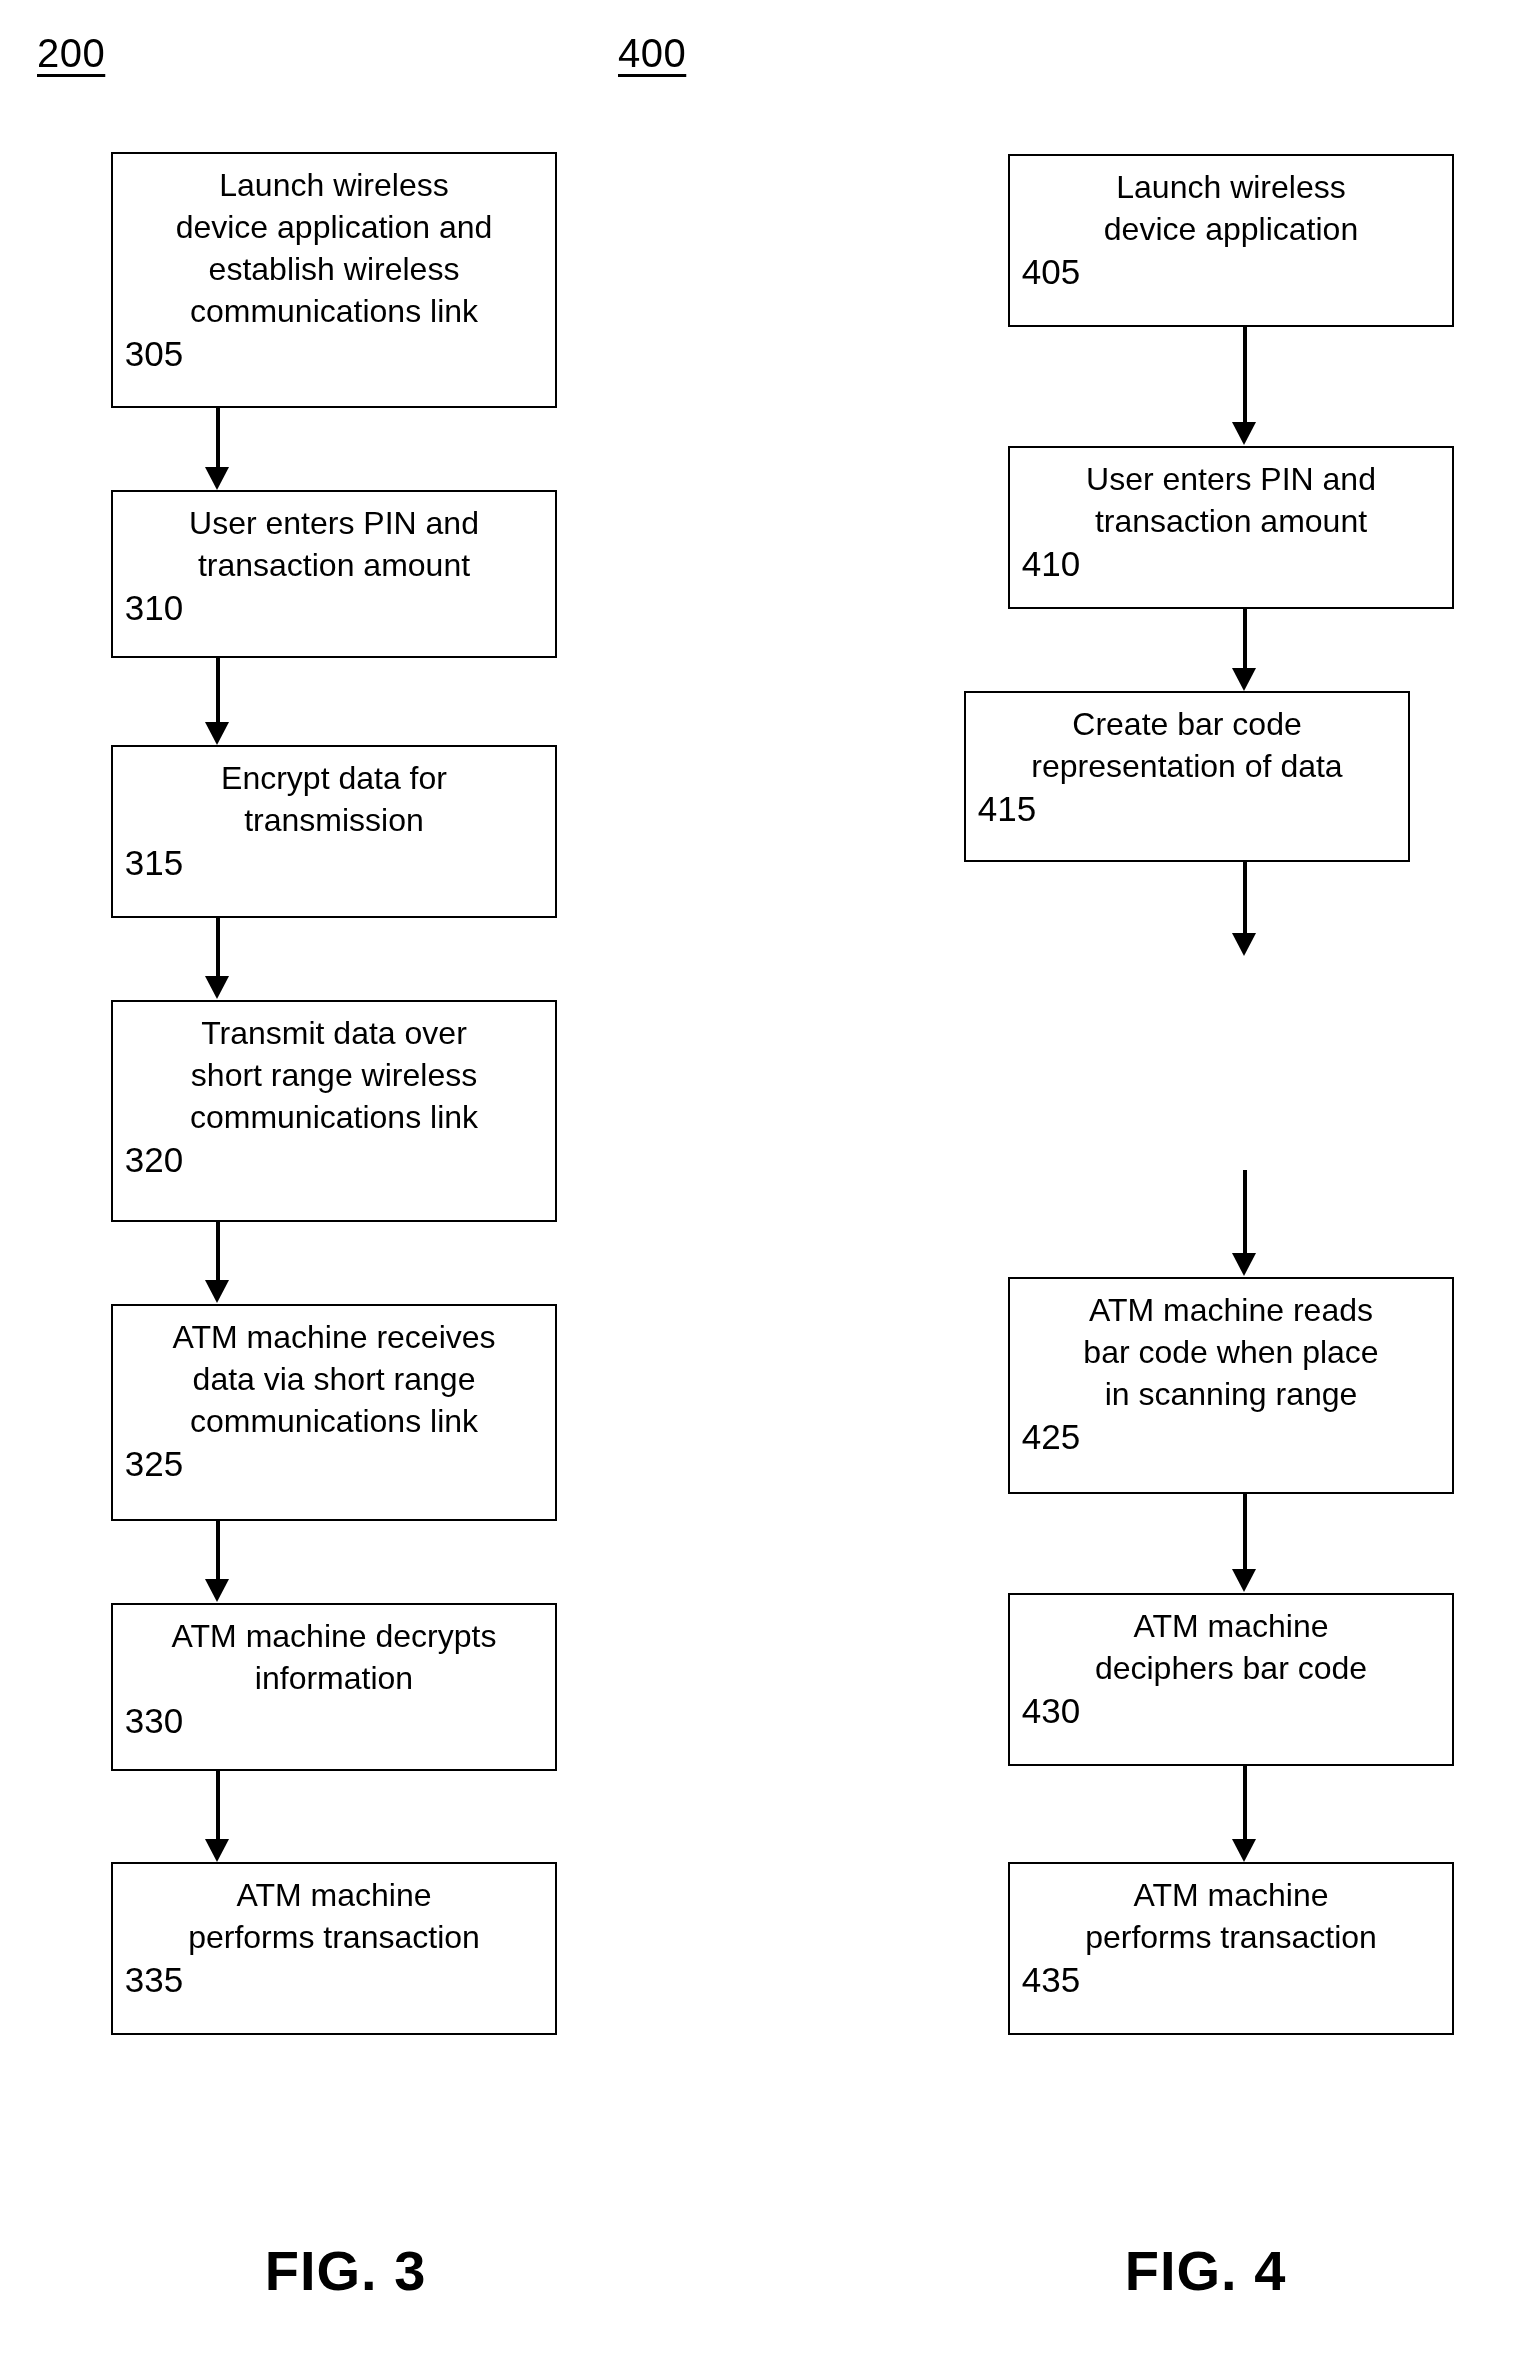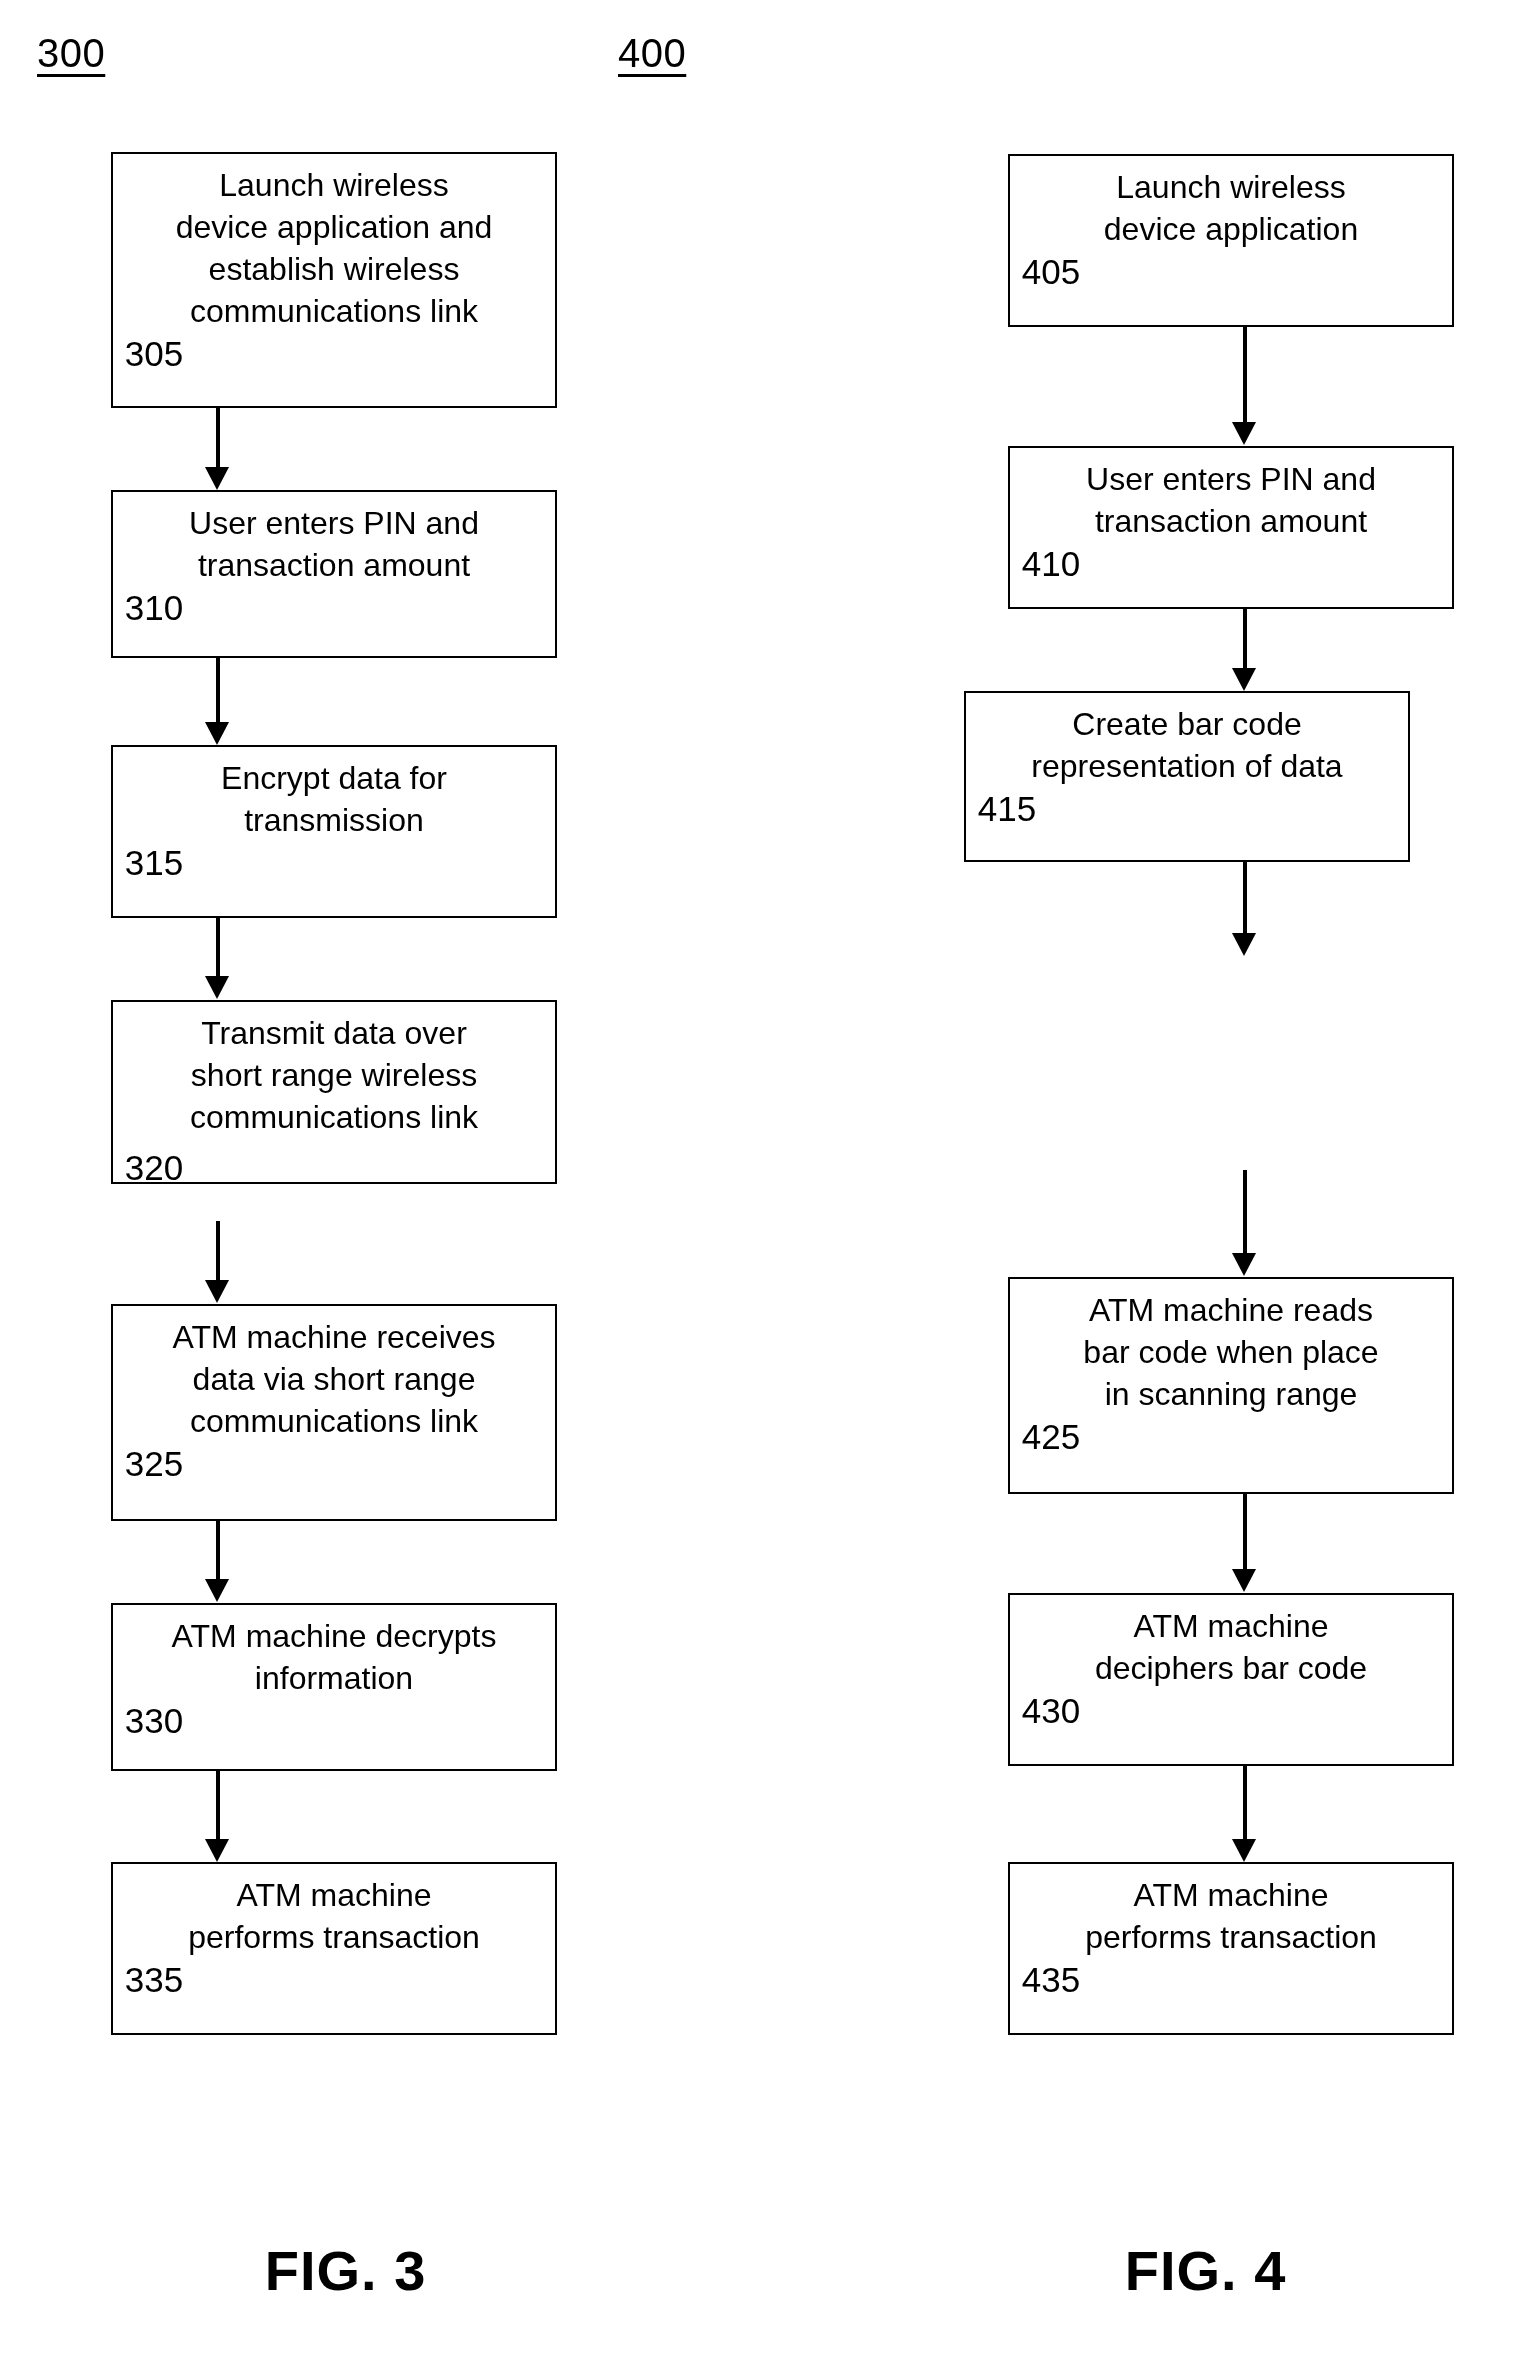--- a/index.html
+++ b/index.html
@@ -93,21 +93,21 @@
     white-space: nowrap;
   }
   #cap-fig3 { left: 0px;   top: 2243px; width: 667px; padding-left: 12px; }
   #cap-fig4 { left: 872px; top: 2243px; width: 667px; }
 </style>
 </head>
 <body>
 
 <div class="page">
 
-  <div class="fig-ref" id="ref-300">300</div>
+  <div class="fig-ref" id="ref-300">200</div>
 
   <div class="flow-box" style="left:111px; top:152px; width:446px; height:256px;">
     <div class="box-text">Launch wireless
 device application and
 establish wireless
 communications link</div>
     <div class="box-num">305</div>
   </div>
 
   <div class="connector" style="left:218px; top:408px; height:82px;">
@@ -130,21 +130,21 @@
     <div class="box-text">Encrypt data for
 transmission</div>
     <div class="box-num">315</div>
   </div>
 
   <div class="connector" style="left:218px; top:917px; height:82px;">
     <div class="shaft" style="height:59px;"></div>
     <div class="head" style="top:59px;"></div>
   </div>
 
-  <div class="flow-box" style="left:111px; top:1000px; width:446px; height:184px;gap:8px;">
+  <div class="flow-box" style="left:111px; top:1000px; width:446px; height:222px;">
     <div class="box-text">Transmit data over
 short range wireless
 communications link</div>
     <div class="box-num">320</div>
   </div>
 
   <div class="connector" style="left:218px; top:1221px; height:82px;">
     <div class="shaft" style="height:59px;"></div>
     <div class="head" style="top:59px;"></div>
   </div>

